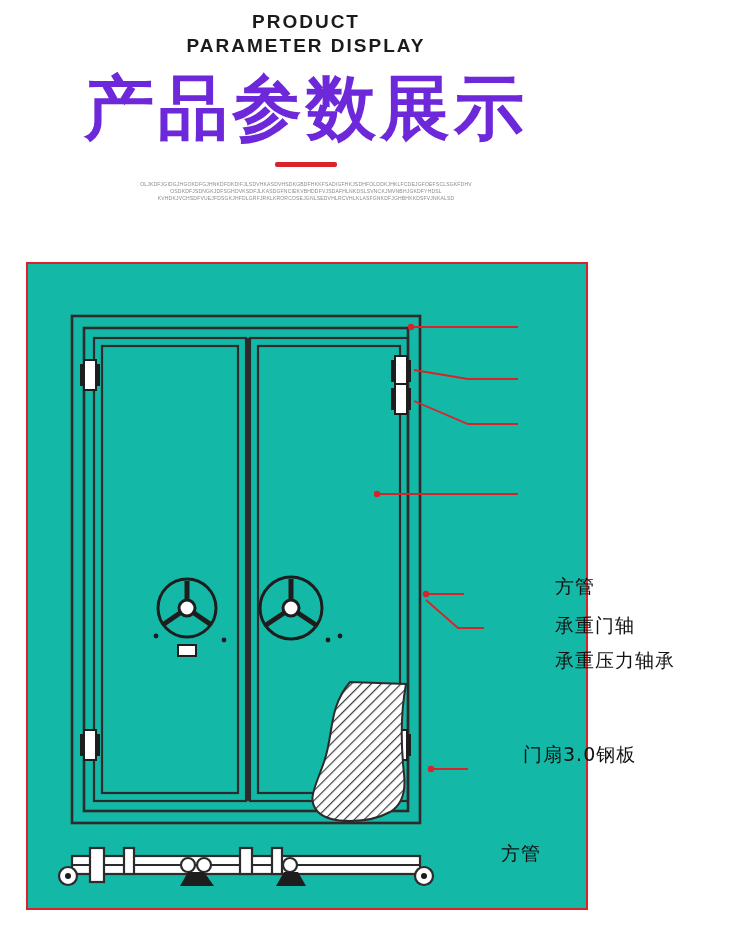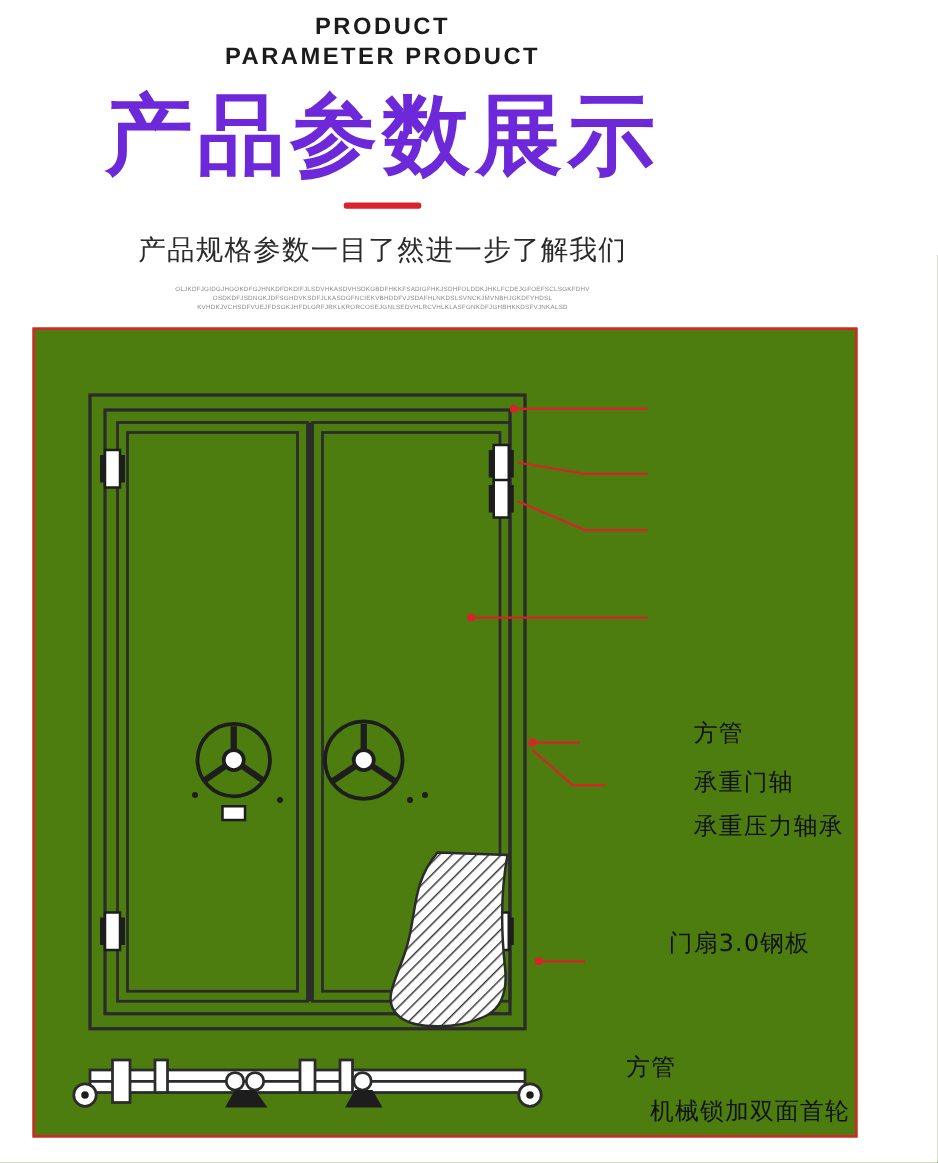--- a/index.html
+++ b/index.html
@@ -62,59 +62,58 @@
     color: #8b8b8b;
     line-height: 7px;
     letter-spacing: 0.2px;
   }
 
   
   .diagram-frame {
     position: absolute;
     left: 26px;
     top: 262px;
-    width: 660px;
+    width: 562px;
     height: 648px;
     border: 2px solid #d8232a;
     box-sizing: border-box;
-    background: #4d7c0f;
+    background: #14b8a6;
   }
   .diagram-svg {
     position: absolute;
     left: 0;
     top: 0;
   }
 
   
   .label {
     position: absolute;
     font-size: 19px;
     color: #111111;
     white-space: nowrap;
     letter-spacing: 1px;
     font-family: "DejaVu Sans", "Liberation Sans", sans-serif;
   }
   .lbl-fangguan1 { left: 527px; top: 310px; }
   .lbl-menzhou   { left: 527px; top: 349px; }
   .lbl-zhoucheng { left: 527px; top: 384px; }
-  .lbl-gangban   { left: 507px; top: 478px; }
+  .lbl-gangban   { left: 495px; top: 478px; }
   .lbl-fangguan2 { left: 473px; top: 577px; }
   .lbl-suo       { left: 492px; top: 612px; }
 </style>
 </head>
 <body>
 
 <div class="header">
   <div class="eyebrow">
     <span>PRODUCT</span>
-    <span class="line2">PARAMETER PRODUCT</span>
+    <span class="line2">PARAMETER DISPLAY</span>
   </div>
   <div class="title-cn">产品参数展示</div>
   <div class="red-rule"></div>
-  <div class="subtitle-cn">产品规格参数一目了然进一步了解我们</div>
   <div class="micro-text">
     <div>OLJKDFJGIDGJHGOKDFGJHNKDFDKDIFJLSDVHKASDVHSDKGBDFHKKFSADIGFHKJSDHFOLDDKJHKLFCDEJGFOEFSCLSGKFDHV</div>
     <div>OSDKDFJSDNGKJDFSGHDVKSDFJLKASDGFNCIEKVBHDDFVJSDAFHLNKDSLSVNCKJMVNBHJGKDFYHDSL</div>
     <div>KVHDKJVCHSDFVUEJFDSGKJHFDLGRFJRKLKRORCOSEJGNLSEDVHLRCVHLKLASFGNKDFJGHBHKKDSFVJNKALSD</div>
   </div>
 </div>
 
 <div class="diagram-frame">
 
   <svg class="diagram-svg" width="694" height="644" viewBox="0 0 694 644">
@@ -236,15 +235,14 @@
         <path d="M403 505 L 440 505"></path>
       </g>
     </g>
   </svg>
 
   <div class="label lbl-fangguan1">方管</div>
   <div class="label lbl-menzhou">承重门轴</div>
   <div class="label lbl-zhoucheng">承重压力轴承</div>
   <div class="label lbl-gangban">门扇3.0钢板</div>
   <div class="label lbl-fangguan2">方管</div>
-  <div class="label lbl-suo">机械锁加双面首轮</div>
 
 </div>
 
 </body></html>

